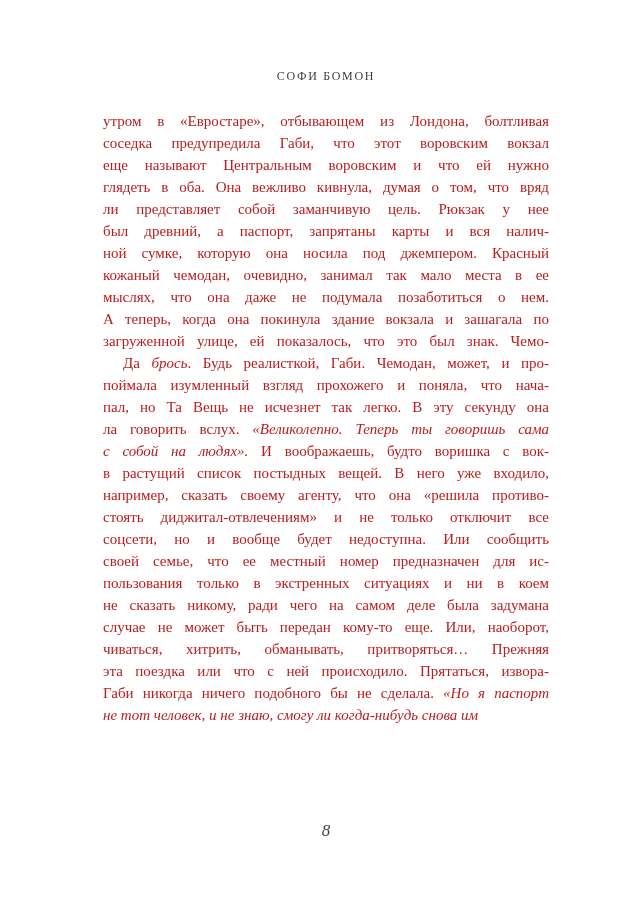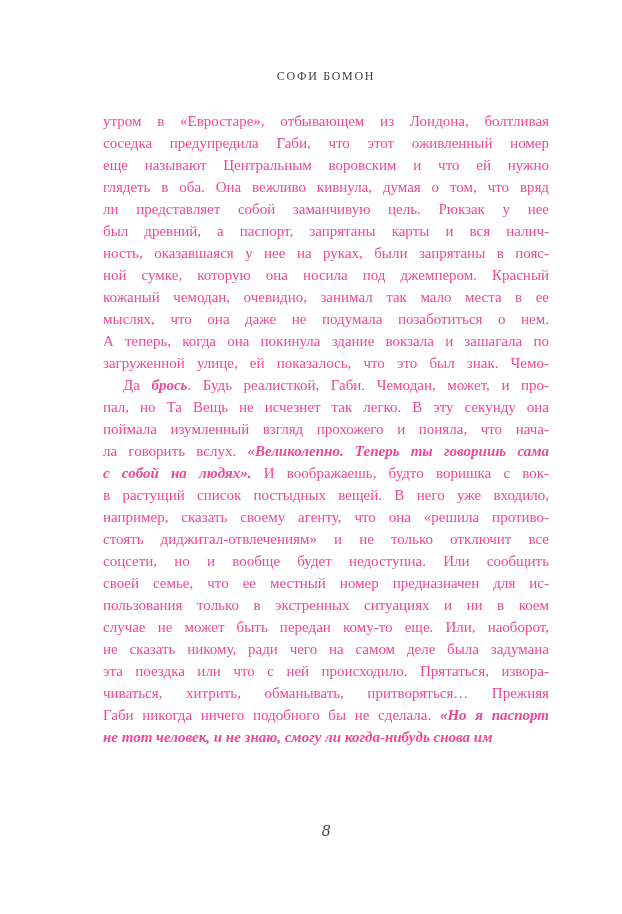--- a/index.html
+++ b/index.html
@@ -21,73 +21,72 @@
     letter-spacing: 1.7px;
     color: #3f3f3f;
   }
   .text-block {
     position: absolute;
     top: 110px;
     left: 103px;
     width: 446px;
     font-size: 15px;
     line-height: 22px;
-    color: #ec4899;
+    color: #b91c1c;
   }
   .line {
     text-align: justify;
     height: 22px;
     overflow: hidden;
   }
   .line.just { text-align-last: justify; }
   .line.indent { text-indent: 20px; }
-  .line em { font-style: italic; font-weight: bold; }
+  .line em { font-style: italic; }
   .page-number {
     position: absolute;
     top: 821px;
     left: 103px;
     width: 446px;
     text-align: center;
     font-style: italic;
     font-size: 17px;
     color: #454545;
   }
 </style>
 </head>
 <body>
 
 <div class="page">
   <div class="running-header">СОФИ БОМОН</div>
 
   <div class="text-block">
       <div class="line just"><span>утром в «Евростаре», отбывающем из Лондона, болтливая</span></div>
-      <div class="line just"><span>соседка предупредила Габи, что этот оживленный номер</span></div>
+      <div class="line just"><span>соседка предупредила Габи, что этот воровским вокзал</span></div>
       <div class="line just"><span>еще называют Центральным воровским и что ей нужно</span></div>
       <div class="line just"><span>глядеть в оба. Она вежливо кивнула, думая о том, что вряд</span></div>
       <div class="line just"><span>ли представляет собой заманчивую цель. Рюкзак у нее</span></div>
       <div class="line just"><span>был древний, а паспорт, запрятаны карты и вся налич-</span></div>
-      <div class="line just"><span>ность, оказавшаяся у нее на руках, были запрятаны в пояс-</span></div>
       <div class="line just"><span>ной сумке, которую она носила под джемпером. Красный</span></div>
       <div class="line just"><span>кожаный чемодан, очевидно, занимал так мало места в ее</span></div>
       <div class="line just"><span>мыслях, что она даже не подумала позаботиться о нем.</span></div>
       <div class="line just"><span>А теперь, когда она покинула здание вокзала и зашагала по</span></div>
       <div class="line just"><span>загруженной улице, ей показалось, что это был знак. Чемо-</span></div>
       <div class="line just indent"><span>Да </span><em>брось</em><span>. Будь реалисткой, Габи. Чемодан, может, и про-</span></div>
+      <div class="line just"><span>поймала изумленный взгляд прохожего и поняла, что нача-</span></div>
       <div class="line just"><span>пал, но Та Вещь не исчезнет так легко. В эту секунду она</span></div>
-      <div class="line just"><span>поймала изумленный взгляд прохожего и поняла, что нача-</span></div>
       <div class="line just"><span>ла говорить вслух. </span><em>«Великолепно. Теперь ты говоришь сама</em></div>
       <div class="line just"><em>с собой на людях».</em><span> И воображаешь, будто воришка с вок-</span></div>
       <div class="line just"><span>в растущий список постыдных вещей. В него уже входило,</span></div>
       <div class="line just"><span>например, сказать своему агенту, что она «решила противо-</span></div>
       <div class="line just"><span>стоять диджитал-отвлечениям» и не только отключит все</span></div>
       <div class="line just"><span>соцсети, но и вообще будет недоступна. Или сообщить</span></div>
       <div class="line just"><span>своей семье, что ее местный номер предназначен для ис-</span></div>
       <div class="line just"><span>пользования только в экстренных ситуациях и ни в коем</span></div>
+      <div class="line just"><span>не сказать никому, ради чего на самом деле была задумана</span></div>
       <div class="line just"><span>случае не может быть передан кому-то еще. Или, наоборот,</span></div>
-      <div class="line just"><span>не сказать никому, ради чего на самом деле была задумана</span></div>
+      <div class="line just"><span>чиваться, хитрить, обманывать, притворяться… Прежняя</span></div>
       <div class="line just"><span>эта поездка или что с ней происходило. Прятаться, извора-</span></div>
-      <div class="line just"><span>чиваться, хитрить, обманывать, притворяться… Прежняя</span></div>
       <div class="line just"><span>Габи никогда ничего подобного бы не сделала. </span><em>«Но я паспорт</em></div>
       <div class="line"><em>не тот человек, и не знаю, смогу ли когда-нибудь снова им</em></div>
     </div>
 
   <div class="page-number">8</div>
 </div>
 
 </body></html>

